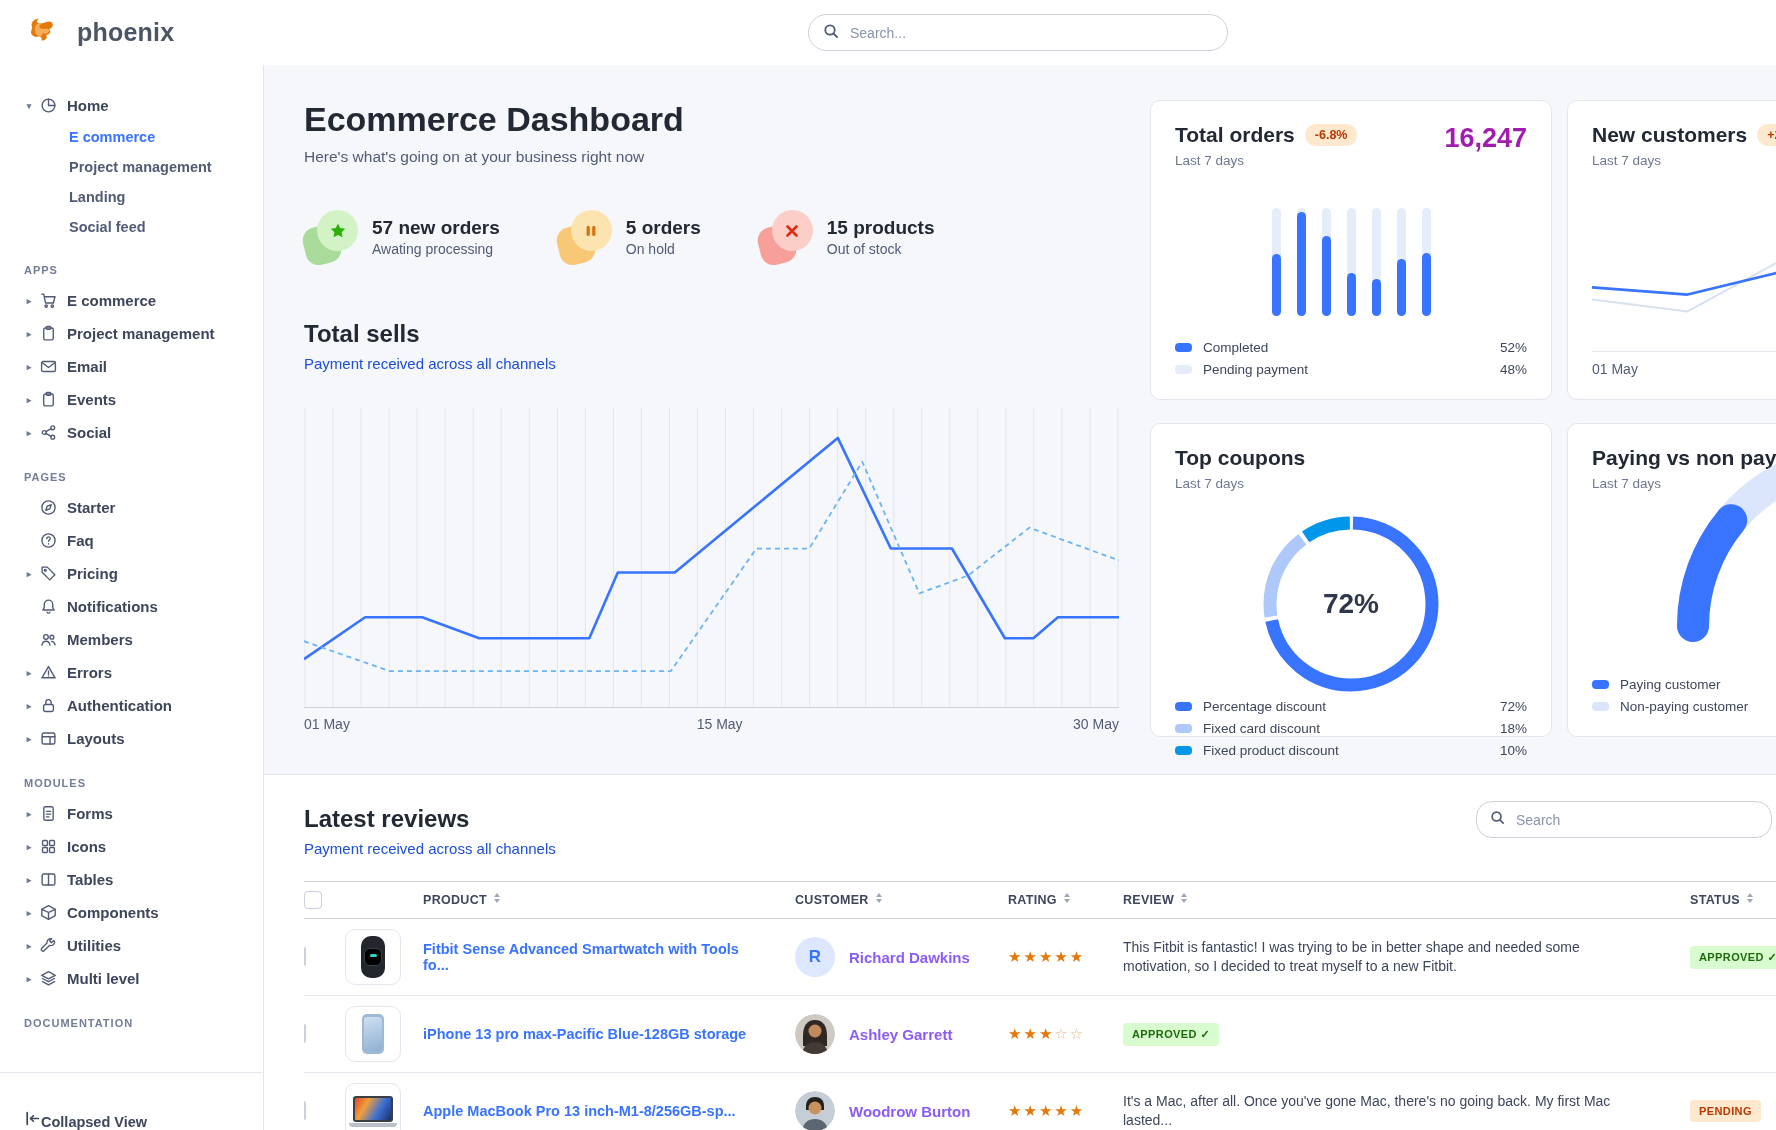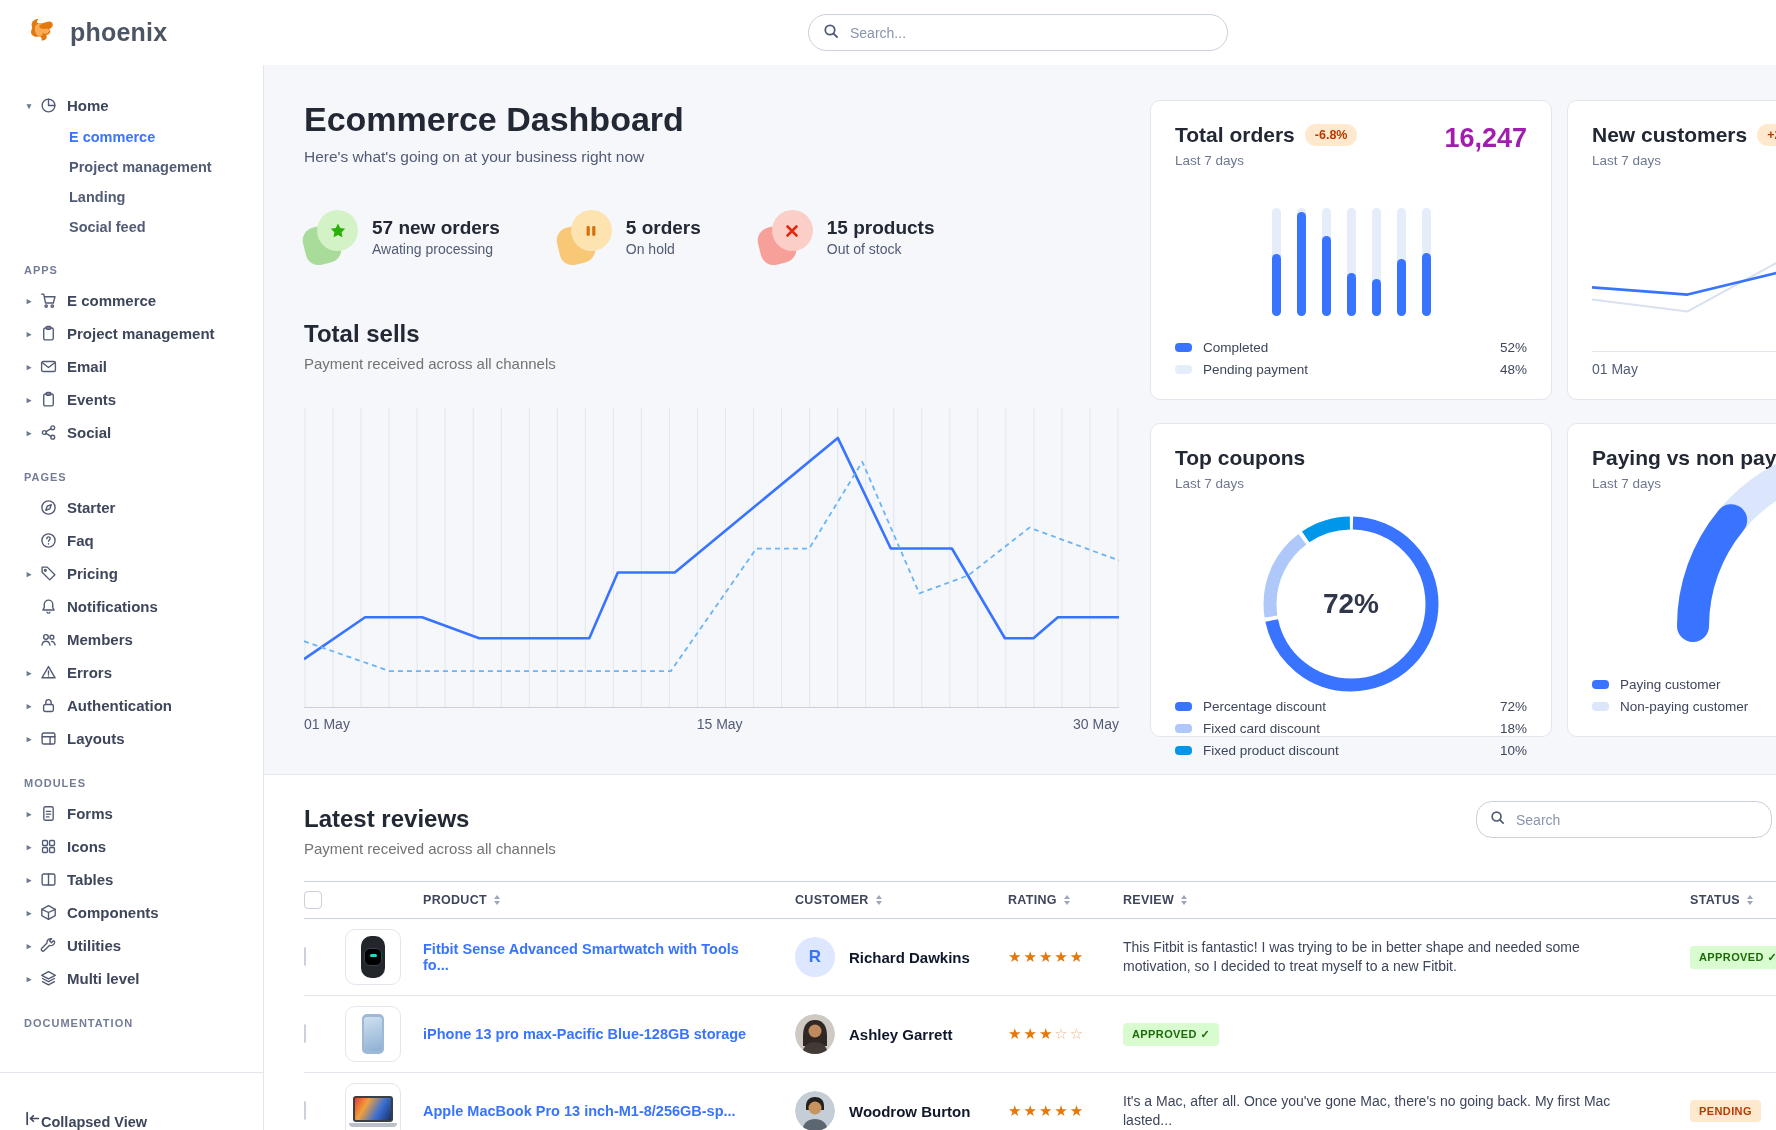--- a/index.html
+++ b/index.html
@@ -2,21 +2,21 @@
 <html><head>
 <meta charset="utf-8">
 <style>
   html,body{margin:0;padding:0}
   body{width:1776px;height:1130px;overflow:hidden;background:#f5f7fa;
        font-family:"Liberation Sans",sans-serif;color:#222834;position:relative}
   *{box-sizing:border-box}
 
   
   .navbar{position:absolute;top:0;left:0;width:1776px;height:65px;background:#fff;z-index:5;display:flex;align-items:center}
-  .logo{display:flex;align-items:center;gap:13px;margin-left:26px;cursor:pointer}
+  .logo{display:flex;align-items:center;gap:20px;margin-left:26px;cursor:pointer}
   .logo-text{font-size:25px;font-weight:700;color:#4c5564;letter-spacing:.2px}
   .nav-search{position:absolute;left:808px;top:14px;width:420px;height:37px;border:1px solid #cbd0dd;border-radius:19px;
       background:#fff;display:flex;align-items:center;padding:0 14px;gap:9px}
   .nav-search input{border:none;outline:none;flex:1;font-size:14px;color:#31374a;font-family:inherit;background:transparent}
   .nav-search input::placeholder{color:#8a94ad}
 
   
   .sidebar{position:absolute;top:65px;left:0;width:264px;height:1065px;background:#fff;border-right:1px solid #e3e6ed;overflow:hidden;z-index:4}
   .side-inner{padding:24px 12px 0 22px}
   .nav-item{display:flex;align-items:center;gap:4px;height:33px;font-size:15px;color:#3e465b;font-weight:600;cursor:pointer}
@@ -43,21 +43,21 @@
   .circ{position:absolute;right:0;top:0;width:41px;height:41px;border-radius:50%;display:flex;align-items:center;justify-content:center}
   .circ svg{width:18px;height:18px}
   .stat.green .blob{background:#a9dc9a}.stat.green .circ{background:#d3f3c6}
   .stat.orange .blob{background:#f8c877}.stat.orange .circ{background:#fde3b0}
   .stat.red .blob{background:#f6a099}.stat.red .circ{background:#fbcec7}
   .stat-val{font-size:19px;font-weight:800;color:#222834}
   .stat-lab{font-size:14px;color:#525b75;margin-top:2px}
 
   .sells-head{display:flex;justify-content:space-between;align-items:flex-start;margin-top:56px}
   h2{margin:0;font-size:24px;font-weight:800;color:#222834}
-  .sub2{margin:7px 0 0;font-size:15px;color:#737373}
+  .sub2{margin:7px 0 0;font-size:15px;color:#1d4ed8}
   .date-select{display:flex;align-items:center;justify-content:space-between;width:262px;height:38px;margin-top:4px;
       background:#fff;border:1px solid #cbd0dd;border-radius:8px;padding:0 15px;font-size:14.5px;font-weight:600;color:#31374a;
       font-family:inherit;cursor:pointer}
   .sells-chart{position:relative;margin-top:36px;width:815px}
   .sells-plot{width:815px;height:300px;border-bottom:1px solid #cbd0dd;display:block}
   .x-labels{position:relative;height:22px;margin-top:8px;font-size:14px;color:#525b75}
   .x-labels span{position:absolute;top:0}
   .x-labels .x0{left:0}.x-labels .x1{left:51%;transform:translateX(-50%)}.x-labels .x2{right:0}
 
   
@@ -88,41 +88,41 @@
 
   
   .reviews{position:relative;background:#fff;border-top:1px solid #e3e6ed;height:356px;padding:30px 0 0 40px}
   .rev-search{position:absolute;right:4px;top:26px;width:296px;height:37px;border:1px solid #cbd0dd;border-radius:16px;
       background:#fff;display:flex;align-items:center;gap:9px;padding:0 13px}
   .rev-search input{border:none;outline:none;flex:1;font-size:14px;color:#31374a;font-family:inherit;background:transparent}
   .rev-search input::placeholder{color:#8a94ad}
   .rtable{margin-top:24px;width:1472px;border-top:1px solid #cbd0dd}
   .trow{display:grid;grid-template-columns:41px 78px 372px 213px 115px 567px 86px;align-items:center}
   .thead{height:37px;border-bottom:1px solid #cbd0dd;font-size:12.5px;font-weight:700;color:#3e465b;letter-spacing:.3px}
-  .th{display:flex;align-items:center}
+  .th{display:flex;}
   .sort{display:inline-flex;flex-direction:column;gap:2px;margin-left:7px}
   .sort i{width:0;height:0;border-left:3.5px solid transparent;border-right:3.5px solid transparent;display:block}
   .sort .up{border-bottom:4px solid #9fa6bc}
   .sort .dn{border-top:4px solid #9fa6bc}
   .drow{min-height:77px;border-bottom:1px solid #e3e6ed;padding:10px 0}
   .cb{width:18px;height:18px;border:1px solid #cbd0dd;border-radius:4px;background:#fff;cursor:pointer}
   .pimg{width:56px;height:56px;border:1px solid #e3e6ed;border-radius:10px;background:#fff;display:flex;align-items:center;justify-content:center;overflow:hidden}
   .watch{width:24px;height:42px;background:#23262d;border-radius:10px;display:flex;align-items:center;justify-content:center}
   .watch-screen{width:18px;height:18px;border-radius:6px;background:#000;border:1px solid #3a3f4a;position:relative}
   .watch-screen::after{content:'';position:absolute;left:5px;top:5px;width:7px;height:3px;border-radius:2px;background:#2bd4c4}
   .phone{width:22px;height:40px;background:#9db9d6;border-radius:5px;padding:3px 2px;display:flex;flex-direction:column}
   .phone-screen{flex:1;background:linear-gradient(160deg,#cfe0f0,#8fb0d2);border-radius:3px}
   .laptop{display:flex;flex-direction:column;align-items:center}
   .laptop-screen{width:40px;height:26px;border:2px solid #3a3f46;border-radius:3px;background:linear-gradient(120deg,#e0452e 0%,#f0a03c 30%,#3b6fd4 65%,#1b2f63 100%)}
   .laptop-base{width:48px;height:4px;background:#b9c0c9;border-radius:0 0 4px 4px;margin-top:1px}
   .plink{font-size:14.5px;font-weight:600;color:#3874ff;text-decoration:none;padding-right:28px;display:inline-block}
   .cust-cell{display:flex;align-items:center;gap:14px}
   .avatar{width:40px;height:40px;border-radius:50%;overflow:hidden;flex:0 0 40px;display:flex;align-items:center;justify-content:center}
   .avatar.letter{background:#dde7ff;color:#3874ff;font-size:17px;font-weight:700}
-  .cname{font-size:15px;font-weight:700;color:#0f172a}
+  .cname{font-size:15px;font-weight:700;color:#8b5cf6}
   .stars{font-size:15px;letter-spacing:2px;white-space:nowrap}
   .star-f{color:#e5780b}.star-e{color:#edb98e}
   .rev-text{font-size:14px;line-height:1.35;color:#3e465b;padding-right:40px}
   .sbadge{display:inline-flex;align-items:center;gap:5px;padding:5px 9px;border-radius:4px;font-size:11px;font-weight:700;letter-spacing:.4px;white-space:nowrap}
   .sbadge.success{background:#d9fbd0;color:#1c6c09}
   .sbadge.warning{background:#ffe9ce;color:#bc3803}
 </style>
 </head>
 <body>
 

